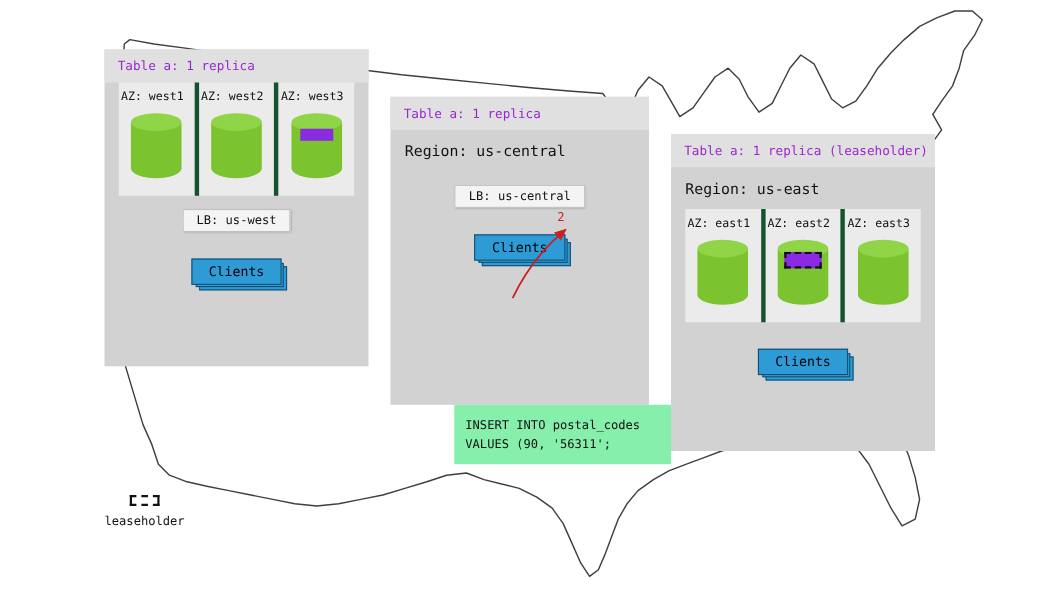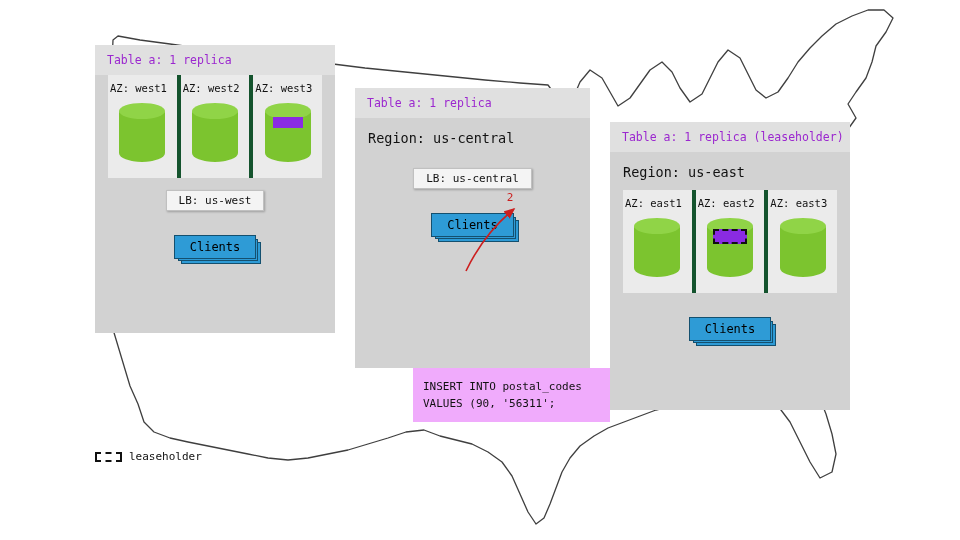--- a/index.html
+++ b/index.html
@@ -61,27 +61,27 @@
     border:1px solid #14506f;z-index:-2;
   }
   .clients-btn::after{
     content:"";position:absolute;left:3px;top:3px;width:100%;height:100%;
     box-sizing:border-box;background:var(--clients-blue,#2e9bd6);
     border:1px solid #14506f;z-index:-1;
   }
 
   .sql-note{
     position:absolute;left:413px;top:368px;width:177px;z-index:2;
-    background:#f0abfc;padding:10px;font-size:11px;line-height:1.55;color:#111;
+    background:#86efac;padding:10px;font-size:11px;line-height:1.55;color:#111;
   }
   .sql-note div{white-space:nowrap;}
 
   .legend{
     position:absolute;left:95px;top:450px;z-index:2;
-    font-size:11px;color:#111;display:flex;align-items:center;gap:7px;
+    font-size:11px;color:#111;display:flex;align-items:center;gap:7px;flex-direction:column;
   }
   .legend-swatch{
     width:27px;height:10px;border:2px dashed #111;background:#fff;box-sizing:border-box;
   }
 </style>
 </head>
 <body>
 
 <svg id="map-svg" width="960" height="540" viewBox="0 0 960 540">
   <path fill="none" stroke="#2a2a2a" stroke-width="1.3" stroke-linejoin="round" opacity="0.9" d="M113,40 L118,36 L140,40 L170,44 L205,49 L245,54 L285,59 L325,63 L365,68 L405,72

